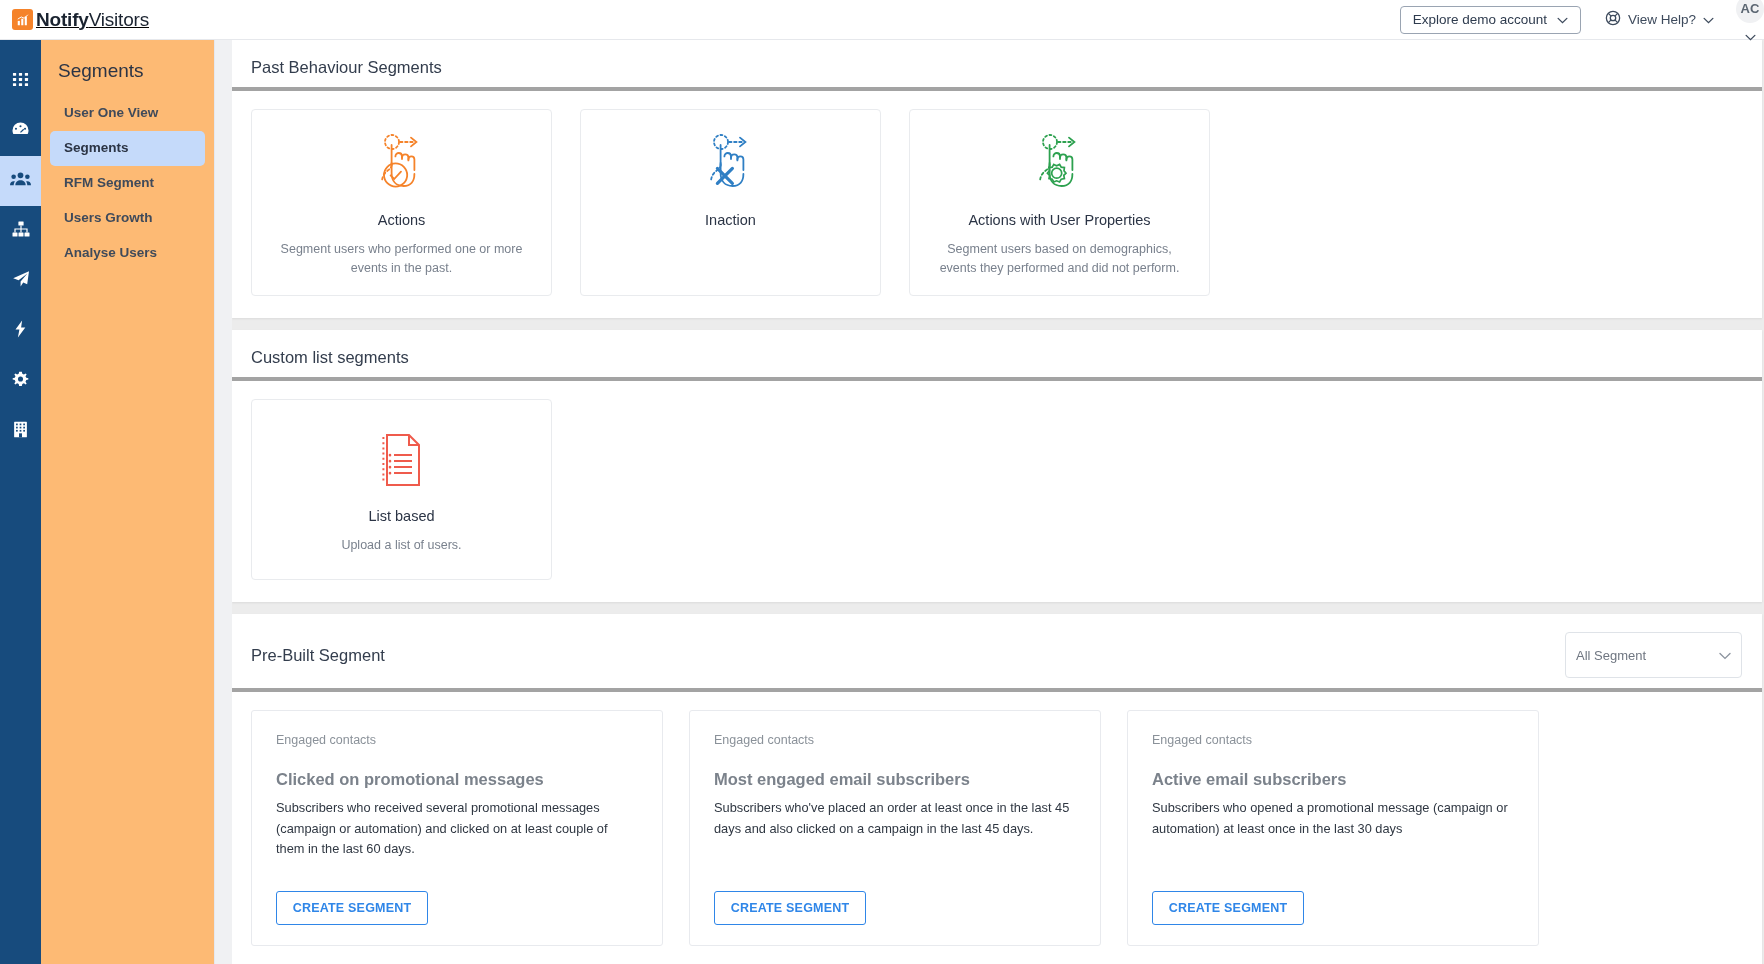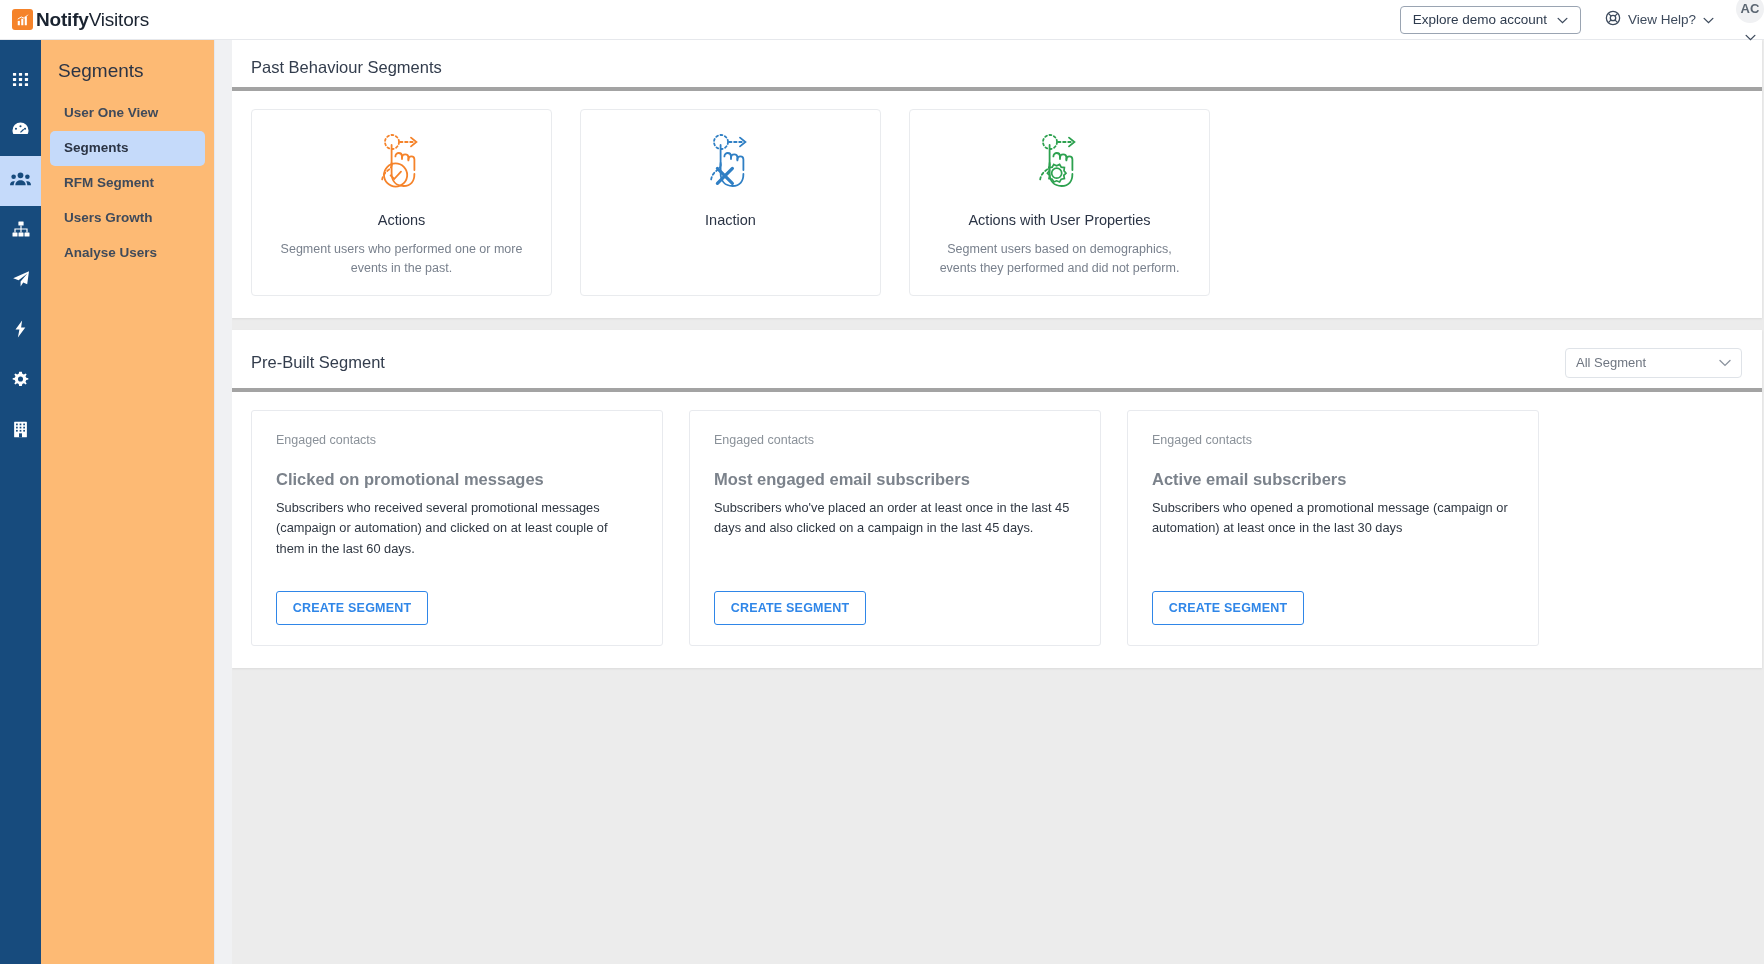--- a/index.html
+++ b/index.html
@@ -12,21 +12,21 @@
 
   
   .topbar {
     position: absolute; top: 0; left: 0;
     width: 1764px; height: 40px;
     background: #ffffff;
     border-bottom: 1px solid #e6e8ec;
     display: flex; align-items: center;
     z-index: 20;
   }
-  .logo-wrap { display: flex; align-items: center; margin-left: 12px; }
+  .logo-wrap { display: flex; align-items: center; margin-left: 12px; text-decoration: underline; }
   .logo-mark {
     width: 21px; height: 21px; border-radius: 3px;
     background: #f5832a;
     display: flex; align-items: center; justify-content: center;
     margin-right: 3px;
   }
   .logo-text { font-size: 19px; color: #1a2330; letter-spacing: -0.2px; }
   .logo-text b { font-weight: 700; }
   .logo-text span { font-weight: 400; }
 
@@ -130,21 +130,21 @@
     width: 301px; min-height: 165px;
     border: 1px solid #e9ebee; border-radius: 4px;
     padding: 28px 20px 24px 20px;
     display: flex; flex-direction: column; align-items: center;
     cursor: pointer; background: #fff;
   }
 
   
   .seg-select {
     margin-left: auto;
-    width: 177px; height: 30px;
+    width: 177px; height: 46px;
     border: 1px solid #dfe3e8; border-radius: 4px;
     background: #fff; color: #6f7681; font-size: 13px;
     padding: 0 10px;
     display: flex; align-items: center;
     cursor: pointer;
   }
   .seg-select .chev { margin-left: auto; color: #8c949f; }
 
   
   .pb-body { padding: 18px 19px 22px 19px; display: flex; gap: 26px; }
@@ -400,20 +400,40 @@
             </g>
           </svg>
         </div>
         <div class="bcard-title">Actions with User Properties</div>
         <div class="bcard-desc">Segment users based on demographics, events they performed and did not perform.</div>
       </div>
 
     </div>
   </div>
 
+  <div class="panel">
+    <div class="panel-head">Custom list segments</div>
+    <div class="panel-body">
+      <div class="lcard">
+        <div class="bcard-icon">
+          <svg width="50" height="56" viewBox="0 0 50 56">
+            <g stroke="#ef5b4c" fill="none" stroke-width="2">
+              <path d="M10 3 L32 3 L42 13 L42 53 L10 53 Z"></path>
+              <path d="M32 3 L32 13 L42 13"></path>
+              <path d="M6.4 5 L6.4 51" stroke-dasharray="2 3.2"></path>
+              <path d="M17 23 L35 23 M17 29 L35 29 M17 35 L35 35 M17 41 L35 41" stroke-width="2.1"></path>
+              <path d="M13 23 L13 23.2 M13 29 L13 29.2 M13 35 L13 35.2 M13 41 L13 41.2" stroke-width="2.6" stroke-linecap="round"></path>
+            </g>
+          </svg>
+        </div>
+        <div class="bcard-title">List based</div>
+        <div class="bcard-desc">Upload a list of users.</div>
+      </div>
+    </div>
+  </div>
 
   <div class="panel">
     <div class="panel-head">
       <span>Pre-Built Segment</span>
       <div class="seg-select">
         <span>All Segment</span>
         <span class="chev">
           <svg width="12" height="8" viewBox="0 0 12 8">
               <path d="M1 1.6 L6 6.4 L11 1.6" stroke="#8c949f" stroke-width="1.4" fill="none" stroke-linecap="round"></path>
             </svg>

